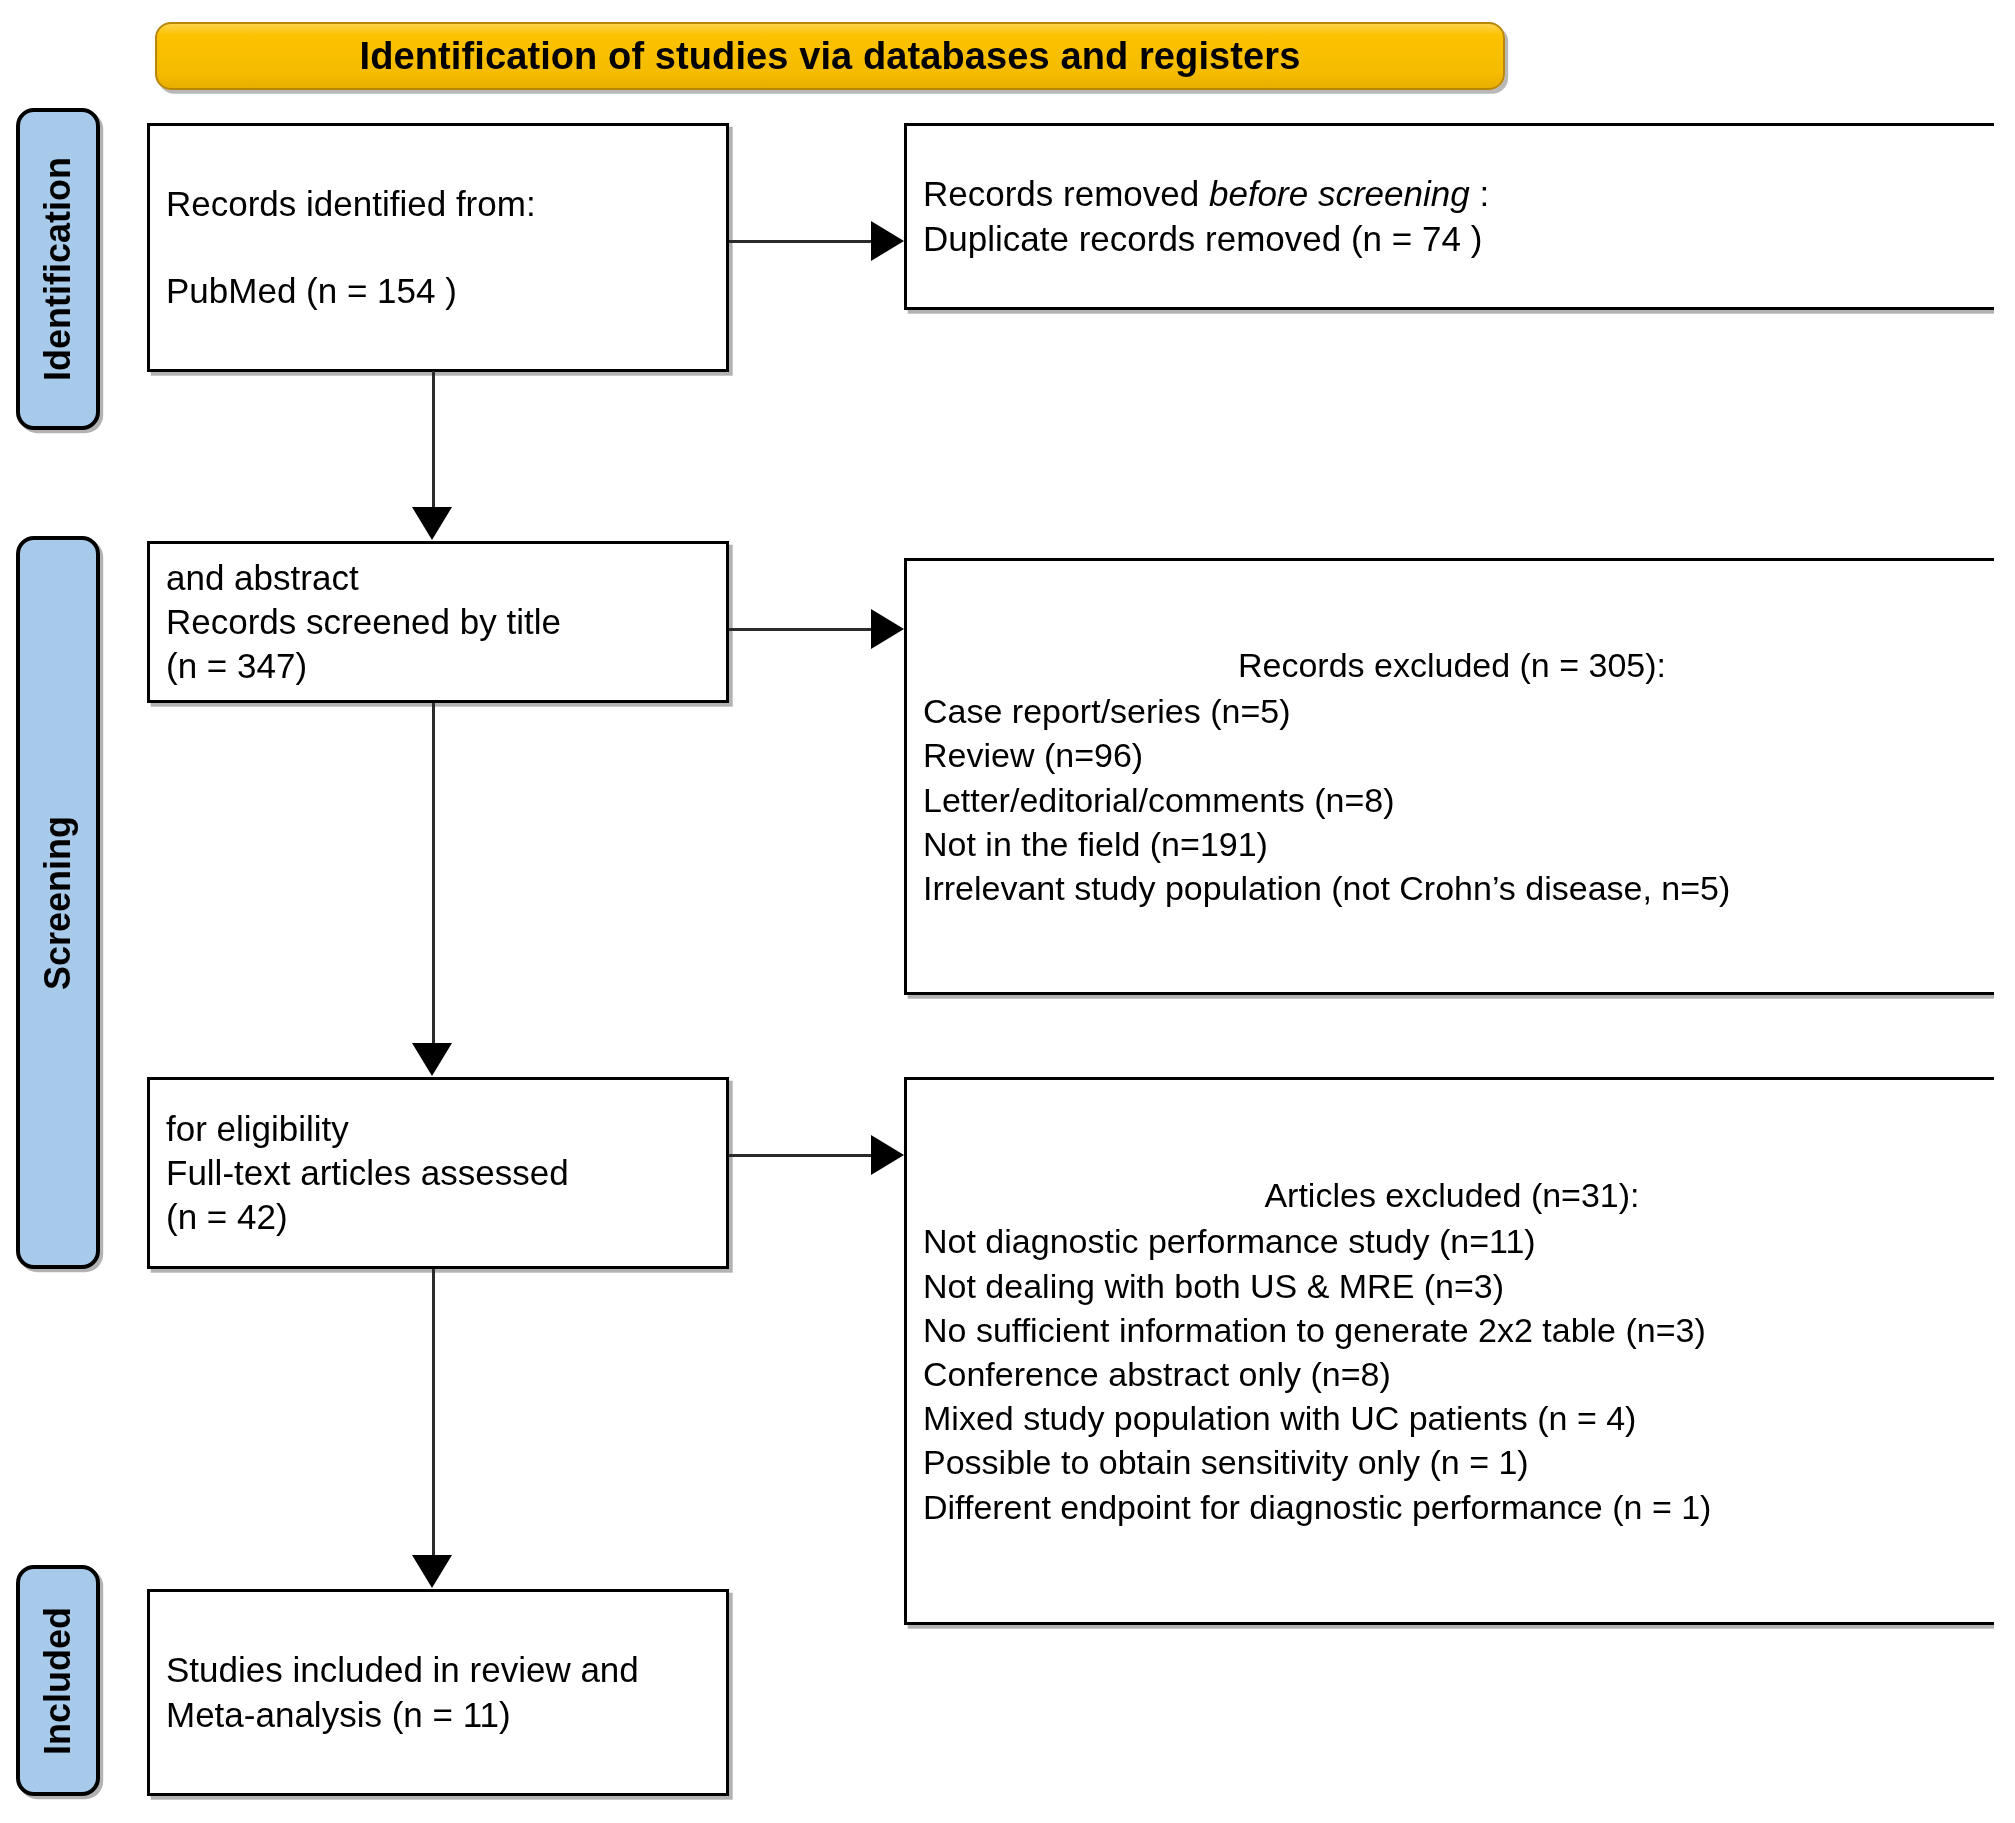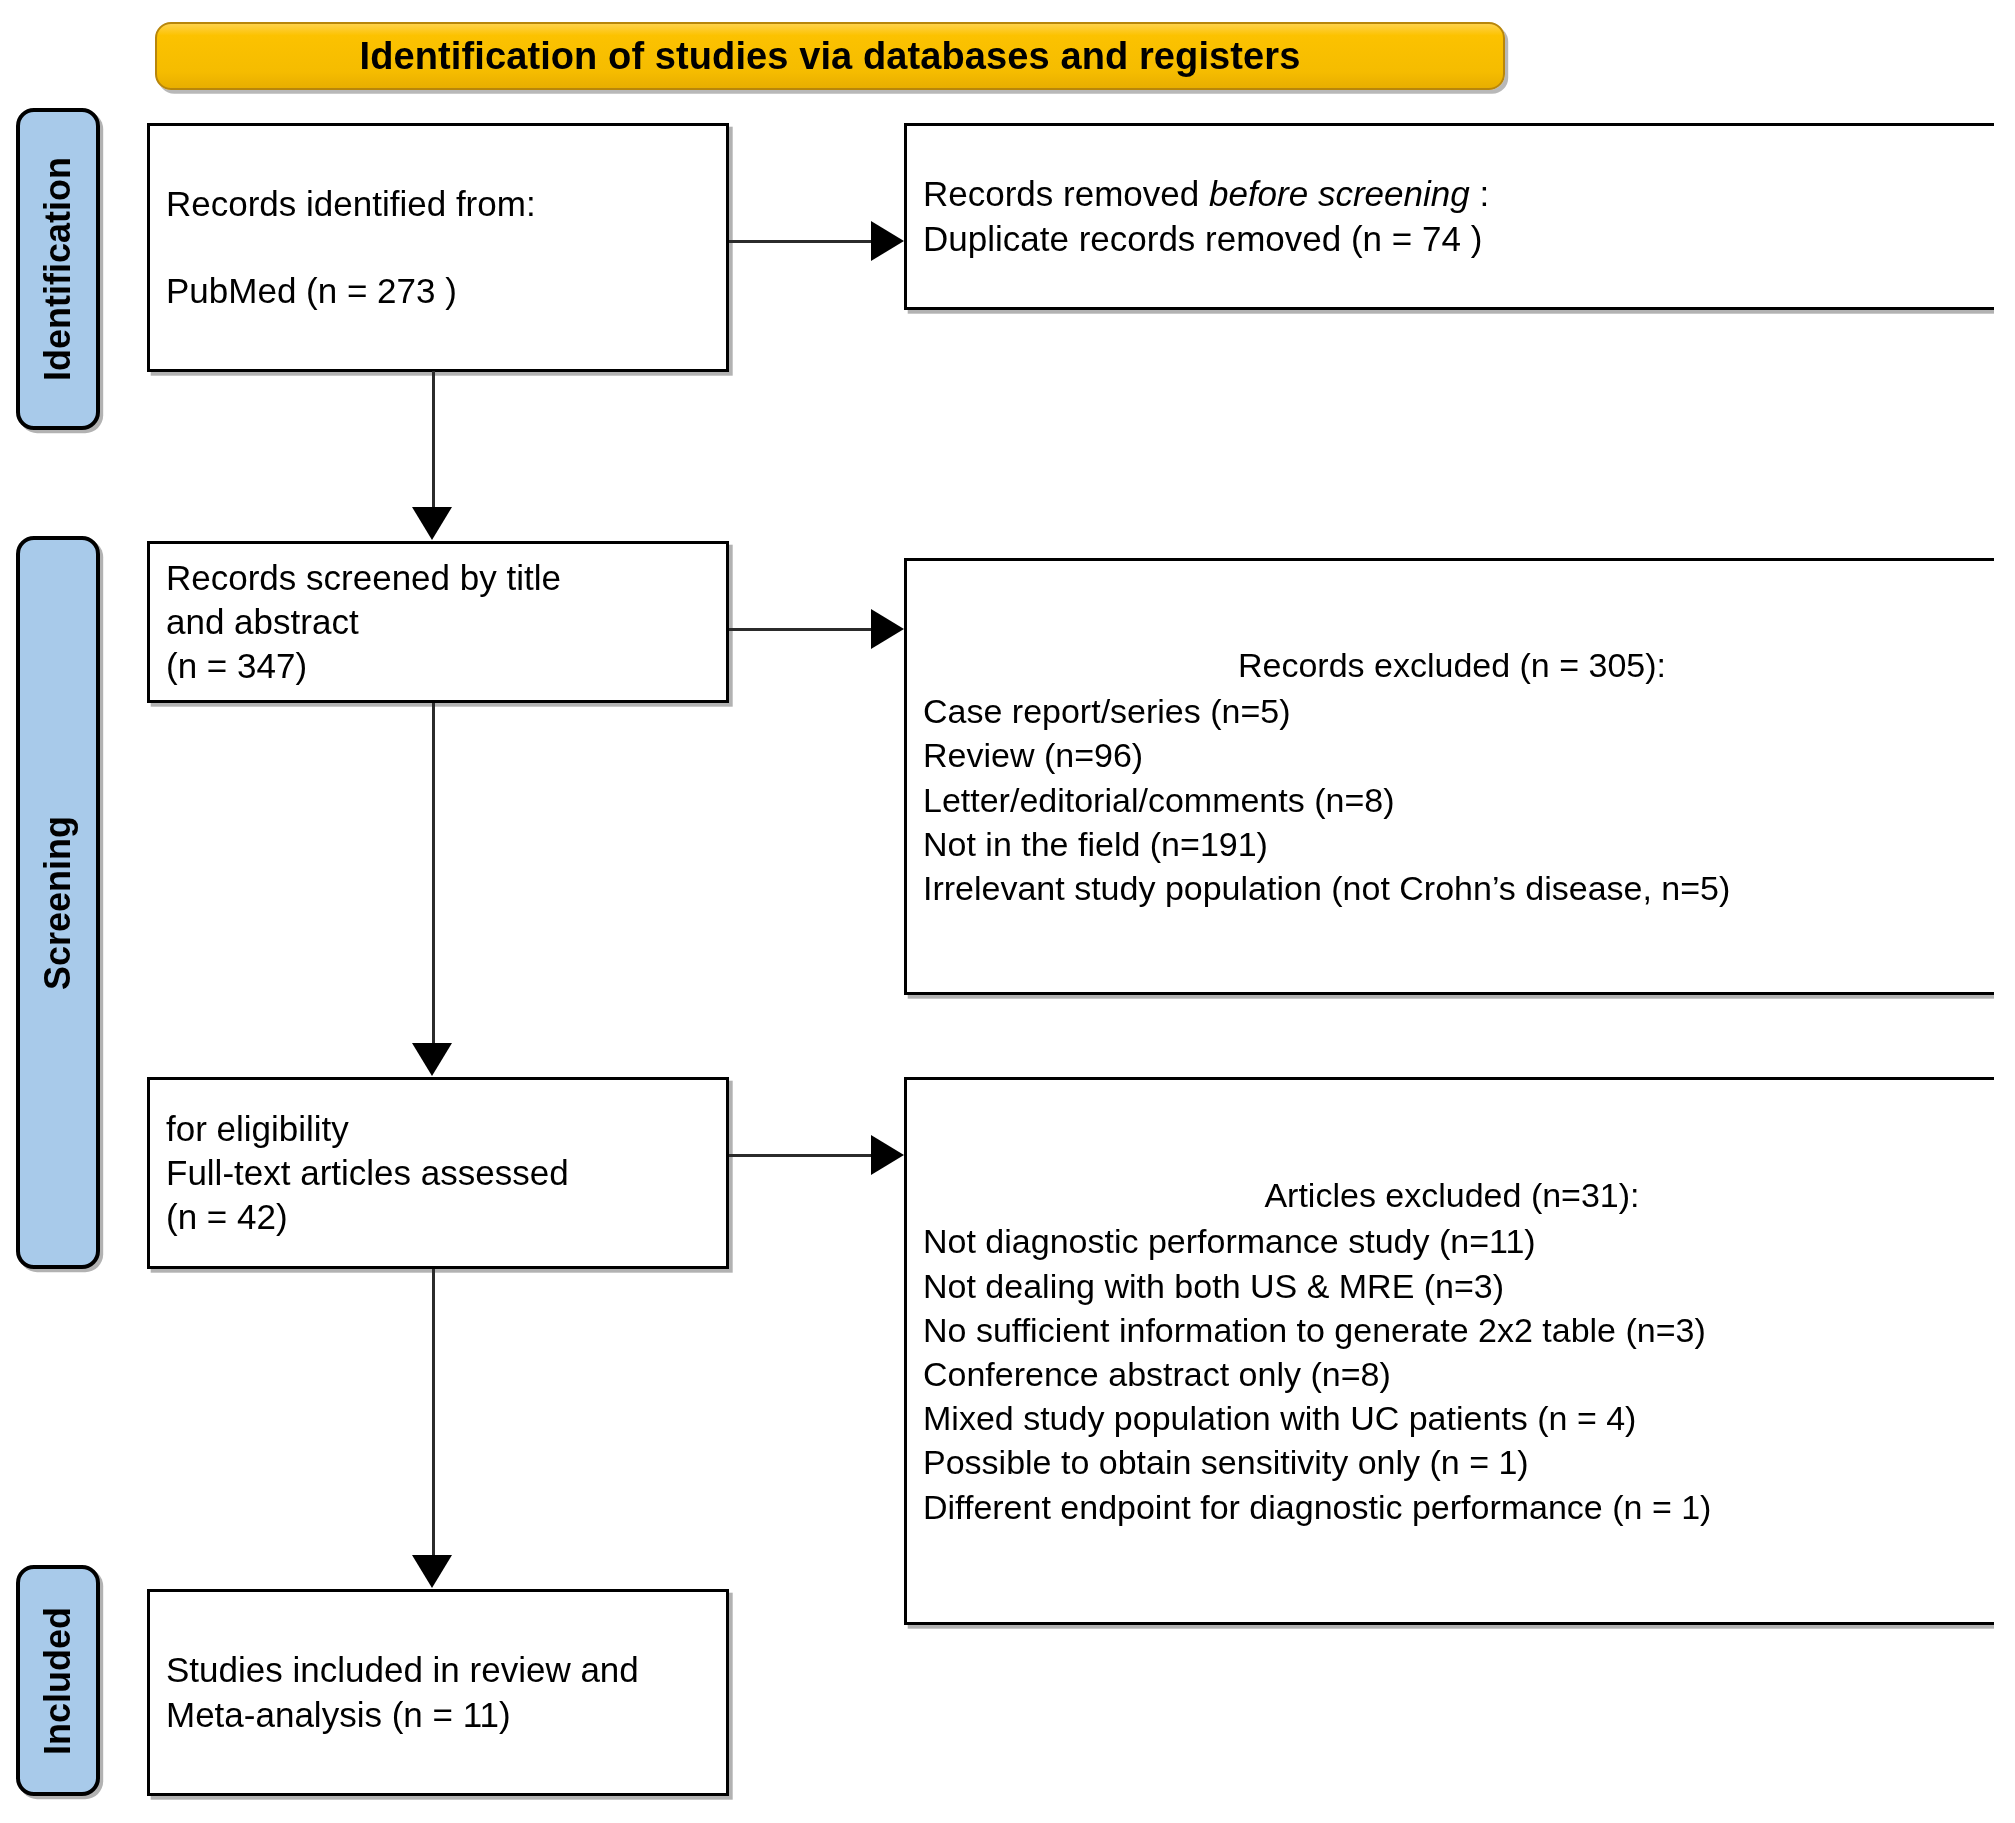--- a/index.html
+++ b/index.html
@@ -156,31 +156,31 @@
   </div>
   <div class="stage" id="stage-screening">
     <span class="stage-label">Screening</span>
   </div>
   <div class="stage" id="stage-included">
     <span class="stage-label">Included</span>
   </div>
 
   <div class="node" id="node-identified">
     <p>Records identified from:</p>
-    <p>PubMed (n = 273 )</p>
+    <p>PubMed (n = 154 )</p>
   </div>
 
   <div class="node" id="node-removed">
     <p><span>Records removed </span><span class="italic">before screening</span><span> :</span></p>
     <p>Duplicate records removed  (n = 74 )</p>
   </div>
 
   <div class="node" id="node-screened">
+    <p>and abstract</p>
     <p>Records screened by title</p>
-    <p>and abstract</p>
     <p>(n = 347)</p>
   </div>
 
   <div class="node" id="node-rec-excluded">
     <p class="centered">Records excluded (n = 305):</p>
     <div class="list">
       <p>Case report/series (n=5)</p>
       <p>Review (n=96)</p>
       <p>Letter/editorial/comments (n=8)</p>
       <p>Not in the field (n=191)</p>

